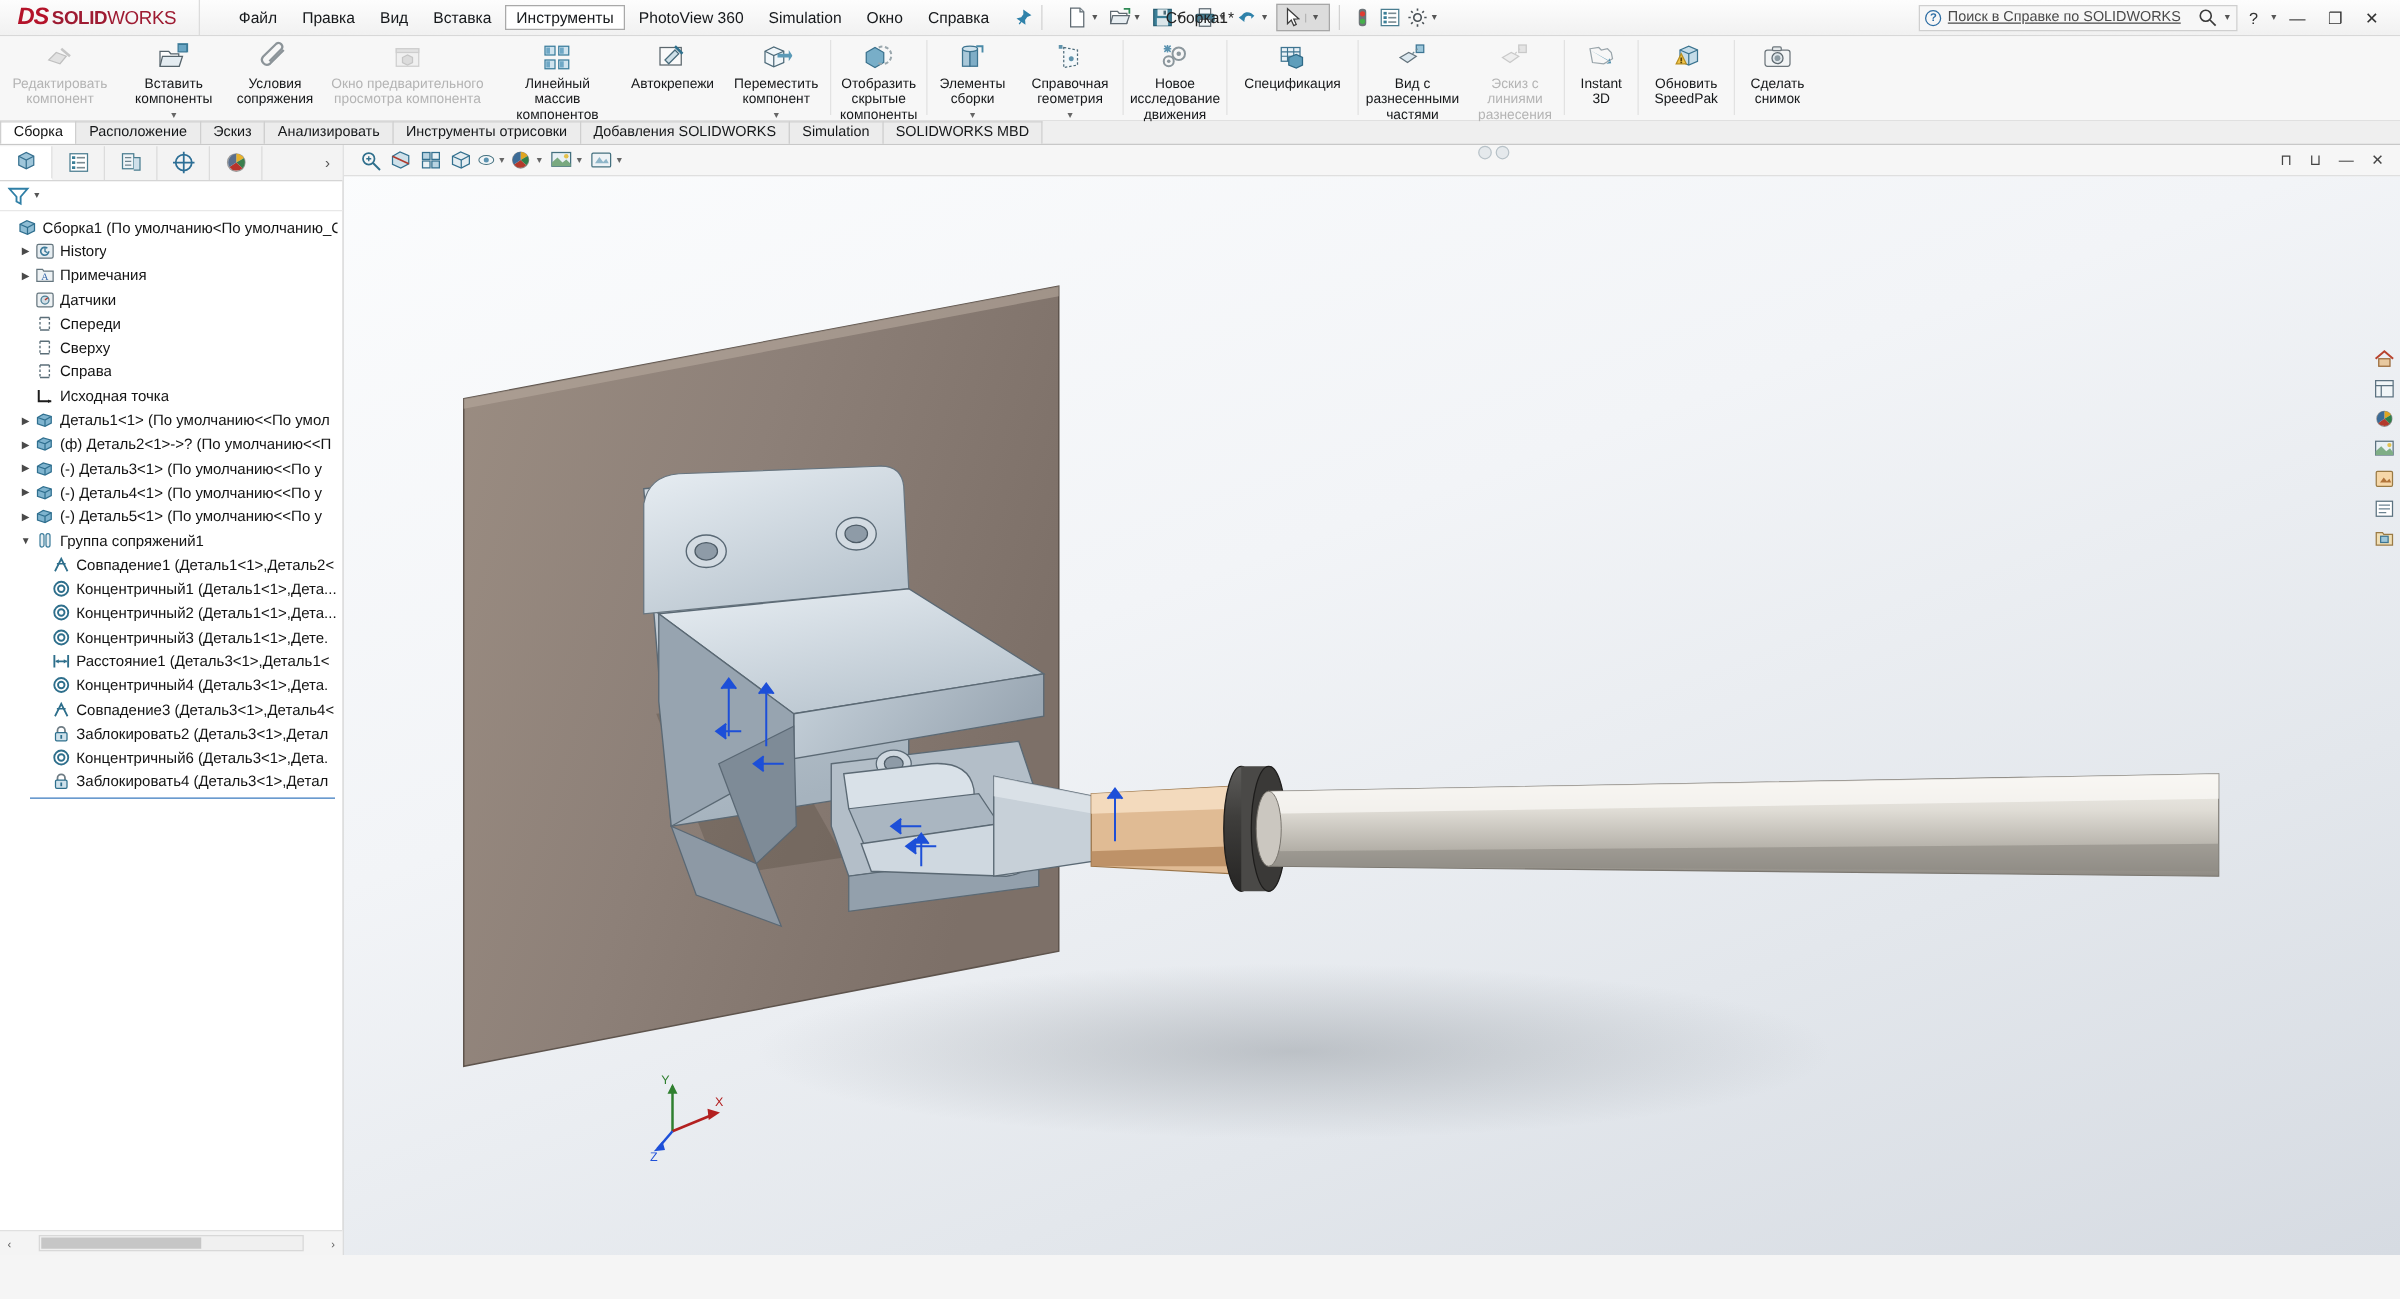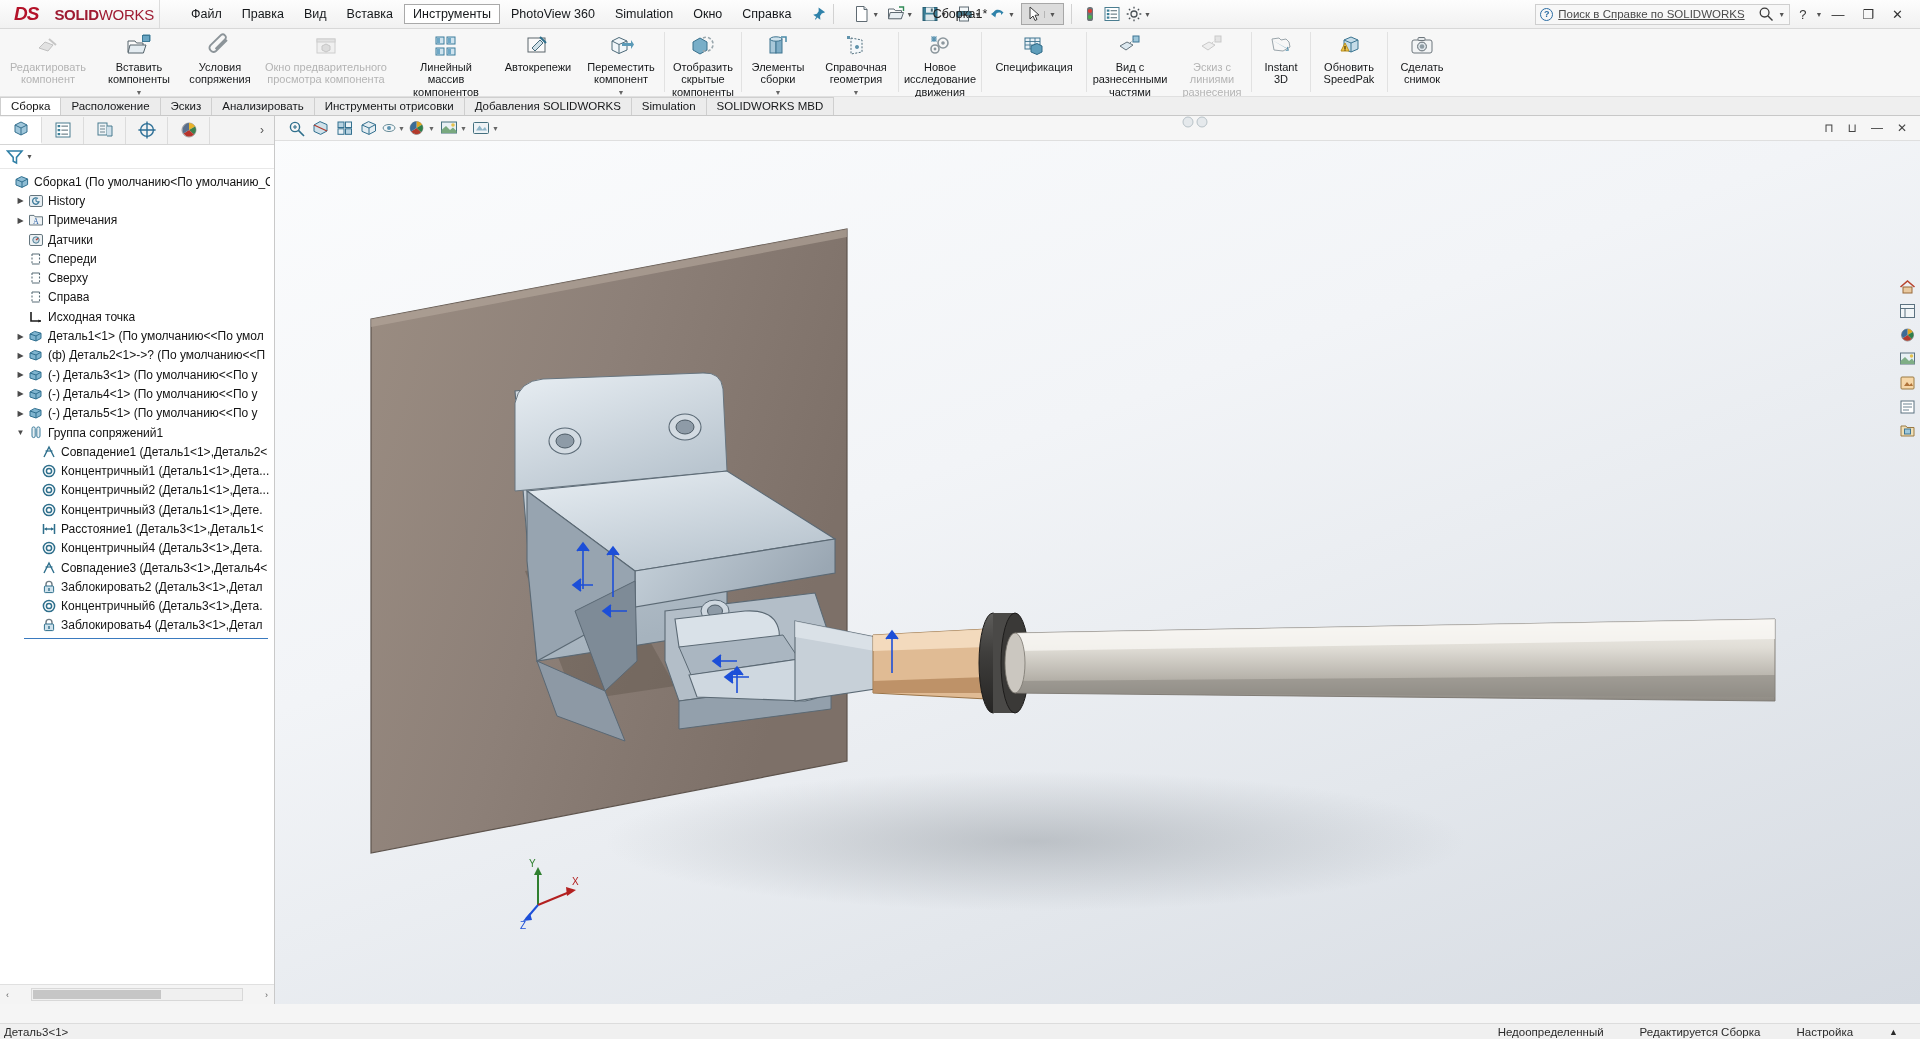--- a/index.html
+++ b/index.html
@@ -19,21 +19,21 @@
     position: absolute; left:0; top:0; width:1920px; height:29px;
     background: linear-gradient(#fdfdfd,#f1f1f1);
     border-bottom: 1px solid #d8d8d8;
     display: flex; align-items: center;
   }
   .sw-logo {
     width: 160px; height: 28px; display:flex; align-items:center; padding-left: 14px;
     border-right: 1px solid #dcdcdc;
   }
   .sw-logo .ds { color:#b4132a; font-weight:bold; font-size:19px; font-style:italic; letter-spacing:-1px;}
-  .sw-logo .solid { color:#9e1b32; font-weight:bold; font-size:15px; letter-spacing:-0.3px; margin-left:16px;}
+  .sw-logo .solid { color:#9e1b32; font-weight:bold; font-size:15px; letter-spacing:-0.3px; margin-left:3px;}
   .sw-logo .works { color:#9e1b32; font-weight:normal; font-size:15px; letter-spacing:-0.3px;text-align:right;}
   .menubar { display:flex; align-items:center; height:28px; margin-left:22px; }
   .menubar .mi {
     padding: 3px 9px; font-size:12.5px; color:#15181b; cursor:default; white-space:nowrap;
     margin-right: 2px;
   }
   .menubar .mi.active { border:1px solid #a9a9a9; background:#fff; padding:2px 8px; }
   .pin-icon { margin-left:10px; color:#2d7fa8; font-size:14px; transform: rotate(35deg); }
   .tb-sep { width:1px; height:20px; background:#d2d2d2; margin:0 7px; }
   .qat { display:flex; align-items:center; margin-left:10px; }
@@ -1131,23 +1131,14 @@
       <span class="rti">
         <svg width="19" height="18" viewBox="0 0 19 18">
             <path d="M3 4 H8 L9 5.5 H16 V14 H3 Z" fill="#f0dfb6" stroke="#9a7a44"></path>
             <rect x="6.5" y="7" width="6" height="5" fill="#9cc6da" stroke="#3d7593"></rect>
           </svg>
       </span>
     </div>
   </div>
 
 
-  <div class="statusbar">
-    <span class="sl">Деталь3&lt;1&gt;</span>
-    <div class="sr">
-      <span>Недоопределенный</span>
-      <span>Редактируется Сборка</span>
-      <span>Настройка</span>
-      <span style="padding-right:22px;font-size:9px;">▲</span>
-    </div>
-  </div>
 
 </div>
 
 </body></html>

